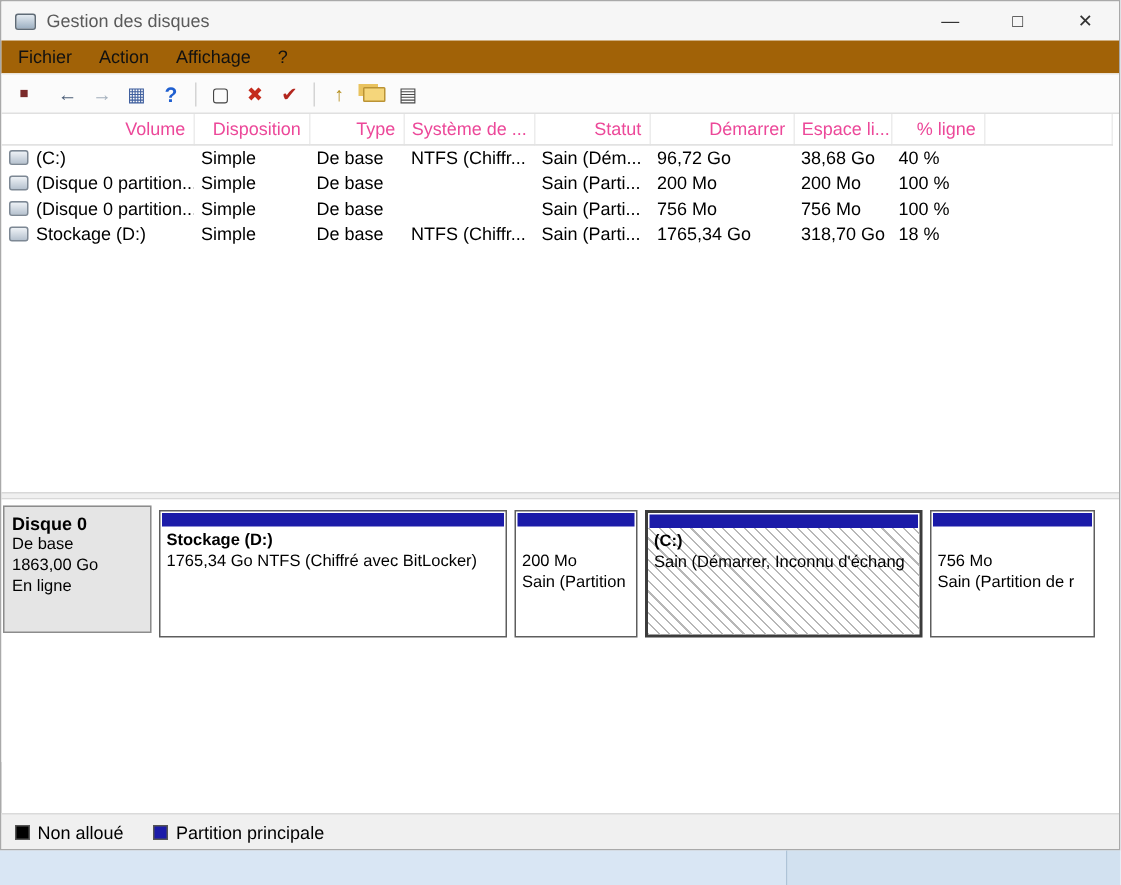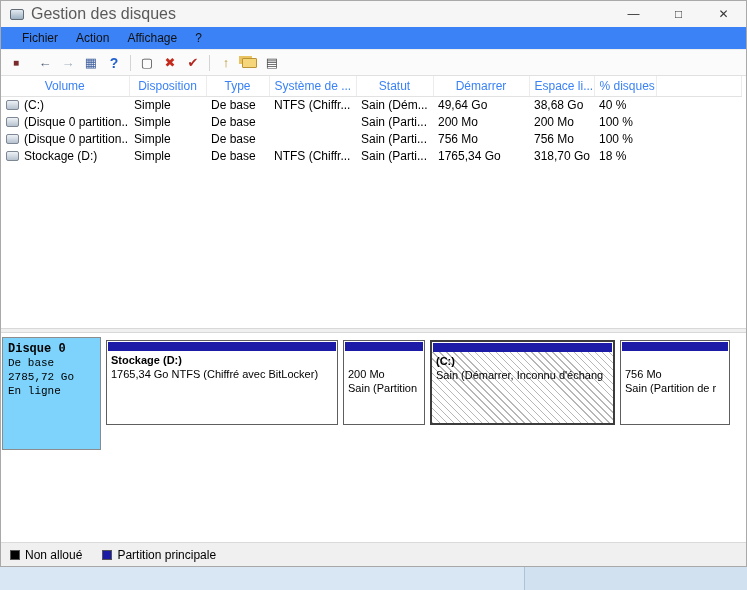--- a/index.html
+++ b/index.html
@@ -7,28 +7,28 @@
     font-family:"Liberation Sans", sans-serif; font-size:12px; color:#000; }
 
   .window { width:747px; height:567px; background:#fff; border:1px solid #a9a9a9;
     display:flex; flex-direction:column; }
 
   
   .titlebar { height:26px; background:#f6f6f6; display:flex; align-items:center;
     padding-left:9px; flex:0 0 auto; }
   .app-icon { width:14px; height:11px; border:1px solid #5f6b76; border-radius:2px;
     background:linear-gradient(#e3eaf1,#9db0c2); margin-right:7px; }
-  .title-text { color:#5a5a5a; font-size:16px; }
+  .title-text { color:#5a5a5a; font-size:12px; }
   .tb-spacer { flex:1; }
   .caption-btn { width:45px; height:26px; display:flex; align-items:center;
     justify-content:center; color:#333; font-size:12px; cursor:default; }
 
   
-  .menubar { height:22px; background:#3b82f6; display:flex; align-items:center;
-    padding-left:12px; flex:0 0 auto; }
+  .menubar { height:22px; background:#a16207; display:flex; align-items:center;
+    padding-left:2px; flex:0 0 auto; }
   .menu-item { padding:0 9px; line-height:22px; color:#111; }
 
   
   .toolbar { height:27px; background:#fbfbfb; border-top:1px solid #efefef;
     border-bottom:1px solid #e0e0e0; display:flex; align-items:center;
     padding-left:4px; gap:1px; flex:0 0 auto; }
   .tbi { width:22px; height:22px; display:flex; align-items:center; justify-content:center;
     font-size:13px; border-radius:2px; }
   .tb-sep { width:1px; height:16px; background:#d4d4d4; margin:0 4px; }
   .i-console { color:#7a2a2a; font-size:10px; margin-right:6px; }
@@ -40,36 +40,36 @@
   .i-del  { color:#c42b1c; }
   .i-chk  { color:#b3261e; }
   .i-up   { color:#b58f1f; font-weight:bold; }
   .i-list { color:#4a4a4a; }
   .folder-shape { width:15px; height:10px; background:#f5d67b; border:1px solid #bb9335;
     border-radius:1px; box-shadow:-4px -3px 0 -1px #e9c35f; }
 
   
   .list-pane { height:252px; background:#fff; overflow:hidden; flex:0 0 auto; }
   table.vol { width:741px; border-collapse:collapse; table-layout:fixed; }
-  table.vol th { font-weight:normal; text-align:center; padding:2px 5px; height:20px;
-    border-right:1px solid #ececec; border-bottom:1px solid #e2e2e2; color:#3b82f6;
+  table.vol th { font-weight:normal; text-align:right; padding:2px 5px; height:20px;
+    border-right:1px solid #ececec; border-bottom:1px solid #e2e2e2; color:#ec4899;
     white-space:nowrap; overflow:hidden; }
   table.vol td { padding:1px 5px; height:17px; white-space:nowrap; overflow:hidden; }
   .vol-ico { display:inline-block; width:13px; height:10px; border:1px solid #7d8894;
     border-radius:2px; background:linear-gradient(#eef2f6,#b6c2cf);
     margin-right:5px; vertical-align:-1px; }
 
   .splitter { height:5px; background:#f0f0f0; border-top:1px solid #d8d8d8;
     border-bottom:1px solid #d8d8d8; flex:0 0 auto; }
 
   
   .disk-pane { flex:1; background:#fff; padding:4px 2px 0 1px; overflow:hidden; }
   .disk-row { display:flex; align-items:flex-start; height:97px; margin-bottom:4px; }
-  .disk-label { width:99px; height:113px; border:1px solid #8c8c8c; background:#7dd3fc;
-    padding:4px 5px; font-size:11px; line-height:14px;font-family:Liberation Mono, monospace; }
+  .disk-label { width:99px; height:85px; border:1px solid #8c8c8c; background:#e5e5e5;
+    padding:4px 5px; font-size:11px; line-height:14px; }
   .disk-name { font-weight:bold; font-size:12px; }
   .disk1-ico { color:#c11; font-weight:bold; margin-right:2px; font-size:11px; }
   .gap-line { height:14px; }
   .part-area { flex:1; display:flex; gap:5px; padding:3px 0 0 5px; }
   .partition { height:85px; border:1px solid #5e5e5e; background:#fff;
     display:flex; flex-direction:column; }
   .pbar { height:9px; background:#1b1ba8; margin:1px 1px 0 1px; flex:0 0 auto; }
   .pbody { flex:1; padding:2px 4px 0 4px; font-size:11px; line-height:14px;
     white-space:nowrap; overflow:hidden; }
   .pline { min-height:14px; overflow:hidden; }
@@ -143,32 +143,32 @@
       </colgroup>
       <thead>
         <tr>
           <th>Volume</th>
           <th>Disposition</th>
           <th>Type</th>
           <th>Système de ...</th>
           <th>Statut</th>
           <th>Démarrer</th>
           <th>Espace li...</th>
-          <th>% disques</th>
+          <th>% ligne</th>
           <th></th>
         </tr>
       </thead>
       <tbody>
         <tr>
           <td><span class="vol-ico"></span><span>(C:)</span></td>
           <td>Simple</td>
           <td>De base</td>
           <td>NTFS (Chiffr...</td>
           <td>Sain (Dém...</td>
-          <td>49,64 Go</td>
+          <td>96,72 Go</td>
           <td>38,68 Go</td>
           <td>40 %</td>
           <td></td>
         </tr>
         <tr>
           <td><span class="vol-ico"></span><span>(Disque 0 partition...</span></td>
           <td>Simple</td>
           <td>De base</td>
           <td></td>
           <td>Sain (Parti...</td>
@@ -204,21 +204,21 @@
   </div>
 
   <div class="splitter"></div>
 
   <div class="disk-pane">
 
     <div class="disk-row">
       <div class="disk-label">
         <div class="disk-name">Disque 0</div>
         <div>De base</div>
-        <div>2785,72 Go</div>
+        <div>1863,00 Go</div>
         <div>En ligne</div>
       </div>
       <div class="part-area">
         <div class="partition" style="width:232px">
           <div class="pbar"></div>
           <div class="pbody">
             <div class="pline ptitle">Stockage  (D:)</div>
             <div class="pline">1765,34 Go NTFS (Chiffré avec BitLocker)</div>
           </div>
         </div>

